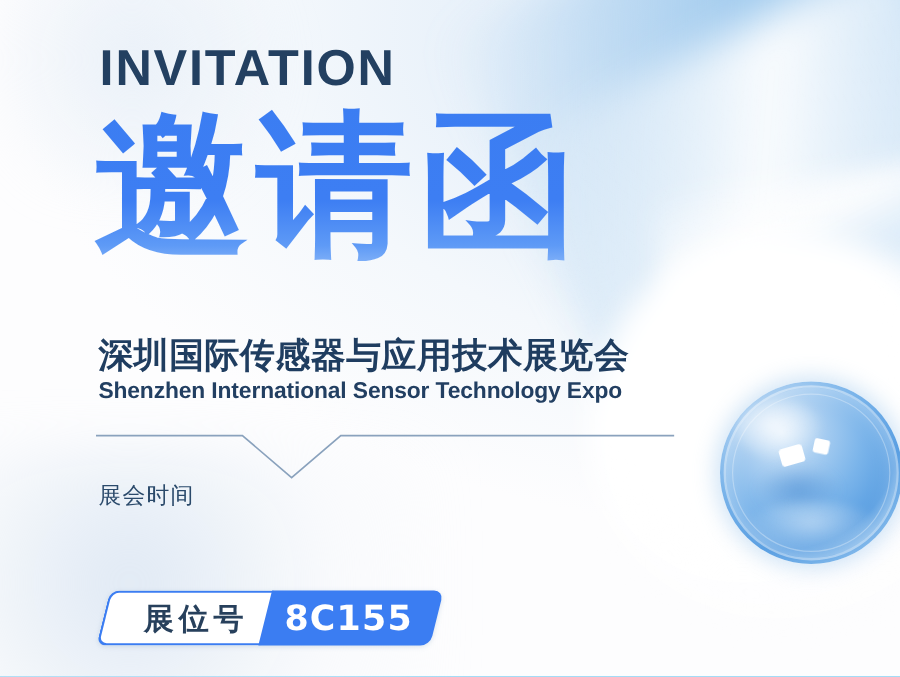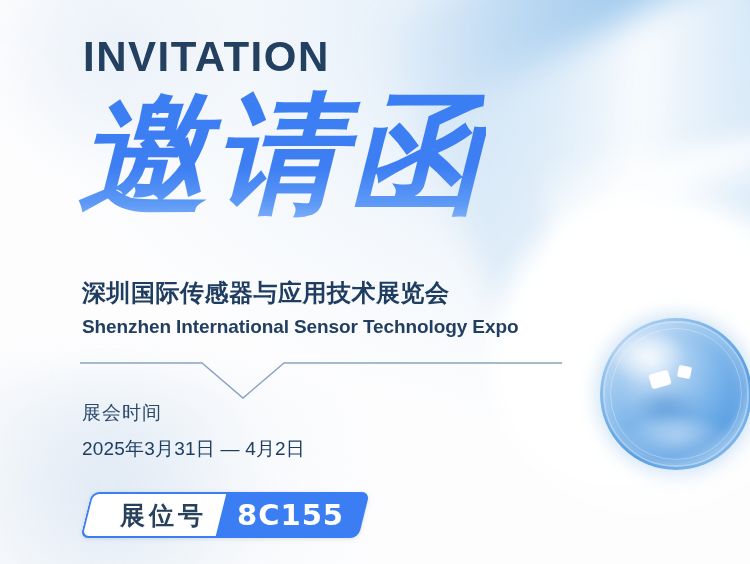--- a/index.html
+++ b/index.html
@@ -150,26 +150,25 @@
     font-weight:900;
     line-height:1.12;
     letter-spacing:6px;
     font-family:"DejaVu Sans","Liberation Sans",sans-serif;
     background:linear-gradient(180deg,#3b7df2 0%, #3d7ef3 58%, #5e9af6 84%, #93bdf9 100%);
     -webkit-background-clip:text;
     background-clip:text;
     color:transparent;
     -webkit-text-fill-color:transparent;
     white-space:nowrap;
-    font-style:italic;
   }
 
   .sub-cn{
     position:absolute; left:82px; top:277px;
-    font-size:24px;
+    font-size:29px;
     font-weight:700;
     letter-spacing:.5px;
     color:#1f3d60;
   }
   .sub-en{
     position:absolute; left:82px; top:316px;
     font-size:19px;
     font-weight:700;
     letter-spacing:-.1px;
     color:#223f62;
@@ -284,21 +283,20 @@
 
     <div class="divider">
       <svg viewBox="0 0 482 42" preserveAspectRatio="none" aria-hidden="true">
         <polyline points="0,3 122,3 163,38 204,3 482,3" fill="none" stroke="#8aa2bd" stroke-width="1.4"></polyline>
       </svg>
     </div>
 
     <div class="info">
       <div class="info-col">
         <div class="info-label">展会时间</div>
-        <div class="info-value">2025年3月31日 — 4月2日</div>
       </div>
     </div>
 
     <div class="badge">
       <div class="badge-left">
         <span class="badge-left-text">展位号</span>
       </div>
       <div class="badge-right">
         <span class="badge-right-text">8C155</span>
       </div>

